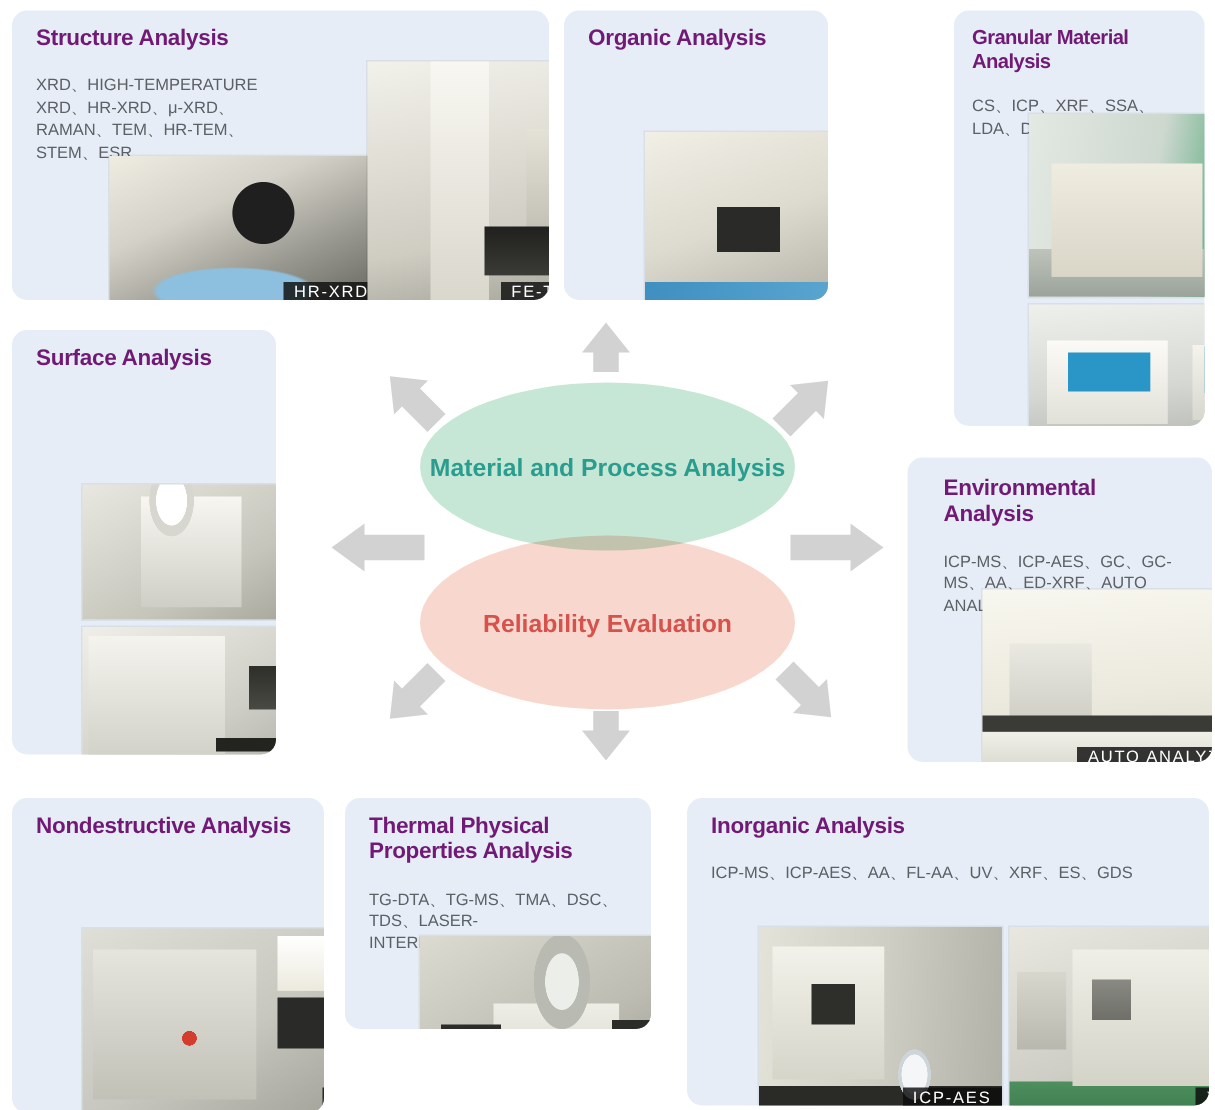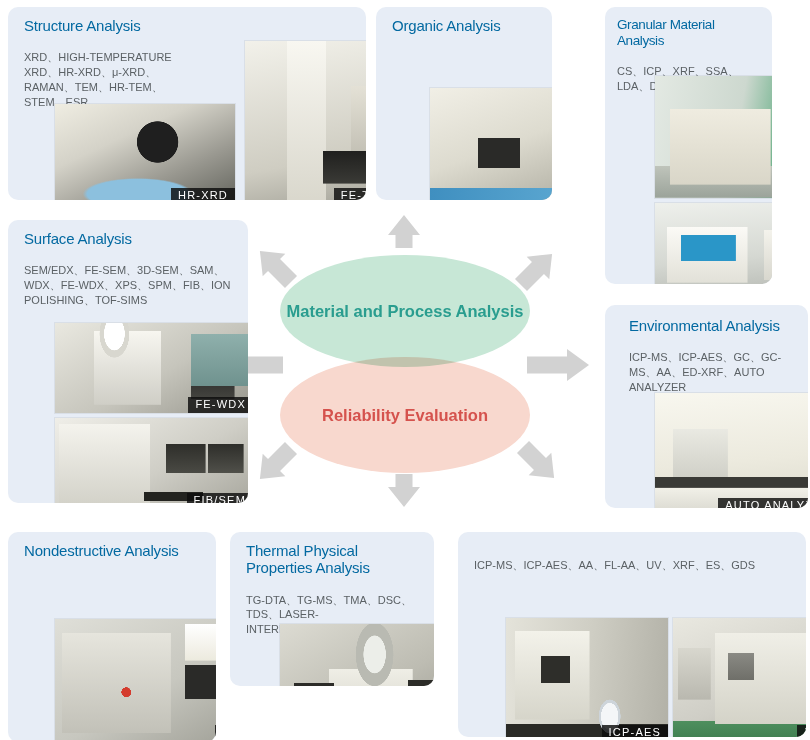--- a/index.html
+++ b/index.html
@@ -1,21 +1,21 @@
 <!DOCTYPE html>
 <html><head>
 <meta charset="utf-8">
 <style>
   html,body{margin:0;padding:0;background:#ffffff;}
   .stage{position:relative;width:810px;height:740px;background:#ffffff;overflow:hidden;
          font-family:"Liberation Sans","DejaVu Sans",sans-serif;}
   .diagram-svg{position:absolute;left:0;top:0;z-index:0;}
   .panel{position:absolute;background:#e7edf6;border-radius:10px;z-index:1;
          padding:10px 16px;box-sizing:border-box;overflow:hidden;}
-  .ptitle{margin:0;font-size:15px;font-weight:400;color:#0369a1;letter-spacing:-0.2px;
+  .ptitle{margin:0;font-size:15px;font-weight:700;color:#701a75;letter-spacing:-0.2px;
           white-space:pre-line;line-height:1.15;}
   .ptitle.sm{font-size:13.5px;letter-spacing:-0.4px;}
   .methods{margin:16px 0 0;font-size:11px;line-height:1.35;color:#5b6165;}
   .photo{position:absolute;overflow:hidden;box-shadow:0 0 0 1px rgba(0,0,0,.06);}
   .plabel{position:absolute;right:0;bottom:0;background:rgba(12,12,12,.82);color:#ffffff;
           font-size:11px;line-height:1.45;padding:0 7px;letter-spacing:1.2px;white-space:nowrap;}
   .ellipse-label{font-weight:700;font-size:16.5px;font-family:"Liberation Sans","DejaVu Sans",sans-serif;}
 
   
   .img-hrxrd{background:
@@ -103,49 +103,48 @@
     </g>
     <ellipse cx="405" cy="311" rx="125" ry="56" fill="#c7e7d6"></ellipse>
     <ellipse cx="405" cy="415" rx="125" ry="58" fill="#f8d8ce" style="mix-blend-mode:multiply"></ellipse>
     <text class="ellipse-label" x="405" y="317" text-anchor="middle" fill="#2a9d8f">Material and Process Analysis</text>
     <text class="ellipse-label" x="405" y="421" text-anchor="middle" fill="#d5524d">Reliability Evaluation</text>
   </svg>
 
   <section class="panel" style="left:8px;top:7px;width:358px;height:193px">
     <h2 class="ptitle">Structure Analysis</h2>
     <p class="methods" style="width:180px">XRD、HIGH-TEMPERATURE XRD、HR-XRD、μ-XRD、RAMAN、TEM、HR-TEM、STEM、ESR</p>
-    <figure class="photo img-hrxrd" style="left:7px;top:81px;width:180px;height:100px">
+    <figure class="photo img-hrxrd" style="left:25px;top:81px;width:180px;height:100px">
       <figcaption class="plabel">HR-XRD</figcaption>
     </figure>
     <figure class="photo img-fetem" style="left:197px;top:18px;width:151px;height:163px">
       <figcaption class="plabel">FE-TEM</figcaption>
     </figure>
   </section>
 
   <section class="panel" style="left:376px;top:7px;width:176px;height:193px">
     <h2 class="ptitle">Organic Analysis</h2>
     <figure class="photo img-ftir" style="left:14px;top:65px;width:193px;height:116px">
       <figcaption class="plabel">FT-IR</figcaption>
     </figure>
   </section>
 
-  <section class="panel" style="left:605px;top:7px;width:167px;height:277px;padding:10px 12px">
+  <section class="panel" style="left:636px;top:7px;width:167px;height:277px;padding:10px 12px">
     <h2 class="ptitle sm">Granular Material Analysis</h2>
     <p class="methods">CS、ICP、XRF、SSA、LDA、DLS</p>
     <figure class="photo img-ssa" style="left:10px;top:53px;width:183px;height:122px">
       <figcaption class="plabel">SSA</figcaption>
     </figure>
     <figure class="photo img-lda" style="left:10px;top:180px;width:183px;height:87px">
       <figcaption class="plabel">LDA</figcaption>
     </figure>
   </section>
 
-  <section class="panel" style="left:8px;top:220px;width:240px;height:283px">
+  <section class="panel" style="left:8px;top:220px;width:176px;height:283px">
     <h2 class="ptitle">Surface Analysis</h2>
-    <p class="methods">SEM/EDX、FE-SEM、3D-SEM、SAM、WDX、FE-WDX、XPS、SPM、FIB、ION POLISHING、TOF-SIMS</p>
     <figure class="photo img-fewdx" style="left:7px;top:87px;width:198px;height:90px">
       <figcaption class="plabel">FE-WDX</figcaption>
     </figure>
     <figure class="photo img-fibsem" style="left:7px;top:182px;width:198px;height:91px">
       <figcaption class="plabel">FIB/SEM</figcaption>
     </figure>
   </section>
 
   <section class="panel" style="left:605px;top:305px;width:203px;height:203px;padding:12px 24px">
     <h2 class="ptitle">Environmental Analysis</h2>
@@ -165,20 +164,21 @@
   <section class="panel" style="left:230px;top:532px;width:204px;height:154px">
     <h2 class="ptitle">Thermal Physical
 Properties Analysis</h2>
     <p class="methods">TG-DTA、TG-MS、TMA、DSC、TDS、LASER-INTERFEROMETER</p>
     <figure class="photo img-tma" style="left:10px;top:76px;width:182px;height:117px">
       <figcaption class="plabel">TMA</figcaption>
     </figure>
   </section>
 
   <section class="panel" style="left:458px;top:532px;width:348px;height:205px">
+    <h2 class="ptitle">Inorganic Analysis</h2>
     <p class="methods" style="margin-top:16px">ICP-MS、ICP-AES、AA、FL-AA、UV、XRF、ES、GDS</p>
     <figure class="photo img-icpaes" style="left:8px;top:70px;width:162px;height:123px">
       <figcaption class="plabel">ICP-AES</figcaption>
     </figure>
     <figure class="photo img-xrf" style="left:175px;top:70px;width:164px;height:123px">
       <figcaption class="plabel">XRF</figcaption>
     </figure>
   </section>
 
 </div>

